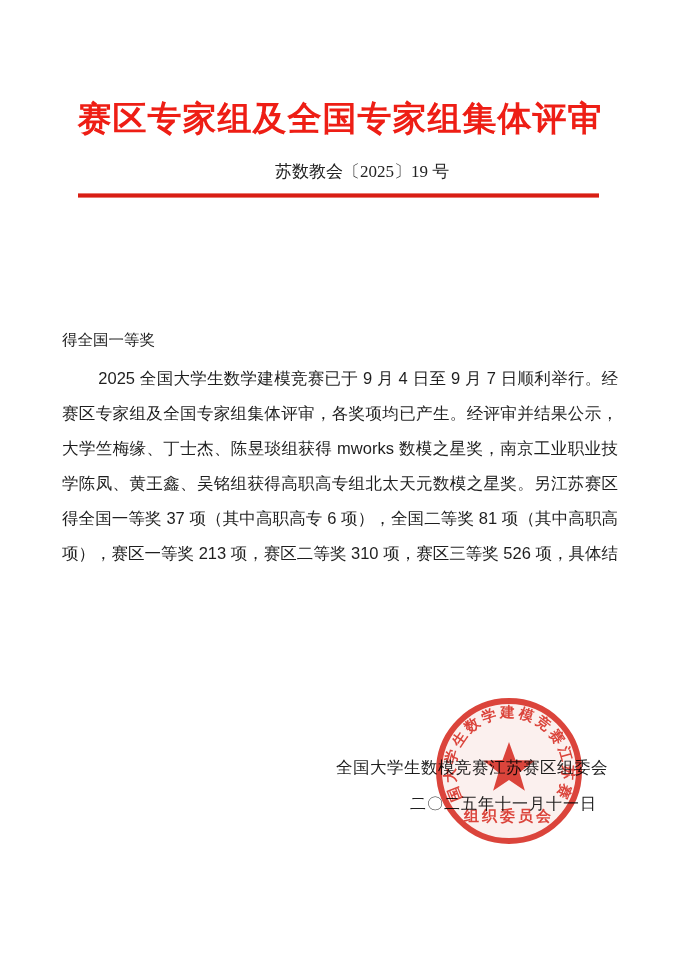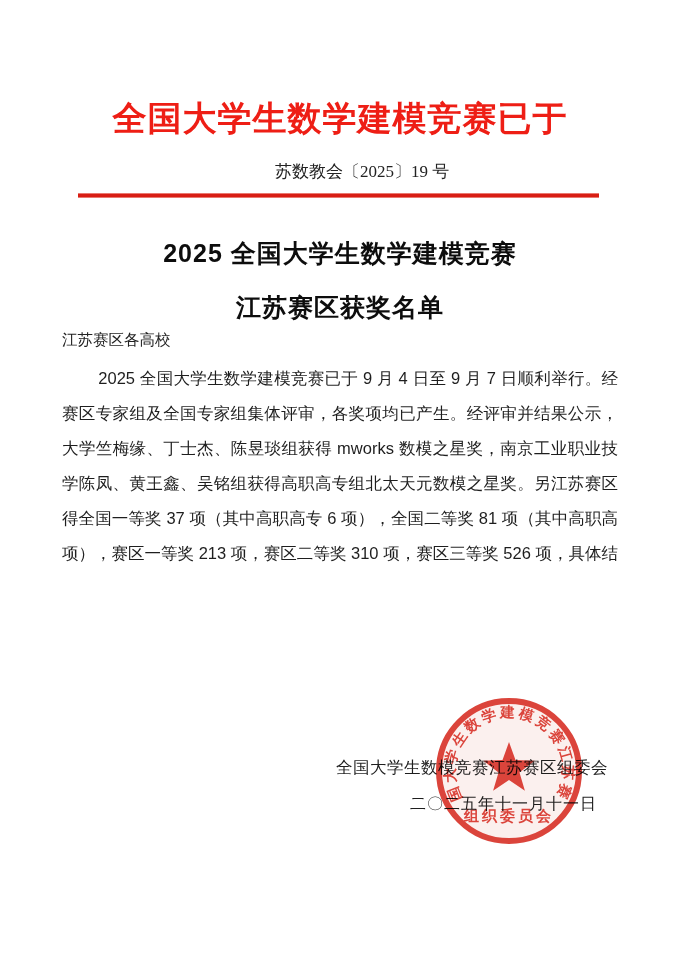--- a/index.html
+++ b/index.html
@@ -124,32 +124,28 @@
     font-weight: 700;
     letter-spacing: 3px;
     fill: #d8342a;
   }
 </style>
 </head>
 <body>
 
 <div class="page">
 
-  <h1 class="org-title">全国大学生数学建模竞赛已于</h1>
+  <h1 class="org-title">赛区专家组及全国专家组集体评审</h1>
 
   <div class="doc-number">苏数教会〔2025〕19 号</div>
 
   <div class="red-rule"></div>
 
-  <div class="doc-title">
-    <div>2025 全国大学生数学建模竞赛</div>
-    <div>江苏赛区获奖名单</div>
-  </div>
 
-  <div class="salutation">江苏赛区各高校</div>
+  <div class="salutation">得全国一等奖</div>
 
   <div class="body-text">
     <div class="bline just indent">2025 全国大学生数学建模竞赛已于 9 月 4 日至 9 月 7 日顺利举行。经江苏</div>
     <div class="bline just">赛区专家组及全国专家组集体评审，各奖项均已产生。经评审并结果公示，南京</div>
     <div class="bline just">大学竺梅缘、丁士杰、陈昱琰组获得 mworks 数模之星奖，南京工业职业技术大</div>
     <div class="bline just">学陈凤、黄王鑫、吴铭组获得高职高专组北太天元数模之星奖。另江苏赛区共获</div>
     <div class="bline just">得全国一等奖 37 项（其中高职高专 6 项），全国二等奖 81 项（其中高职高专 10</div>
     <div class="bline just">项），赛区一等奖 213 项，赛区二等奖 310 项，赛区三等奖 526 项，具体结果见</div>
   </div>
 

